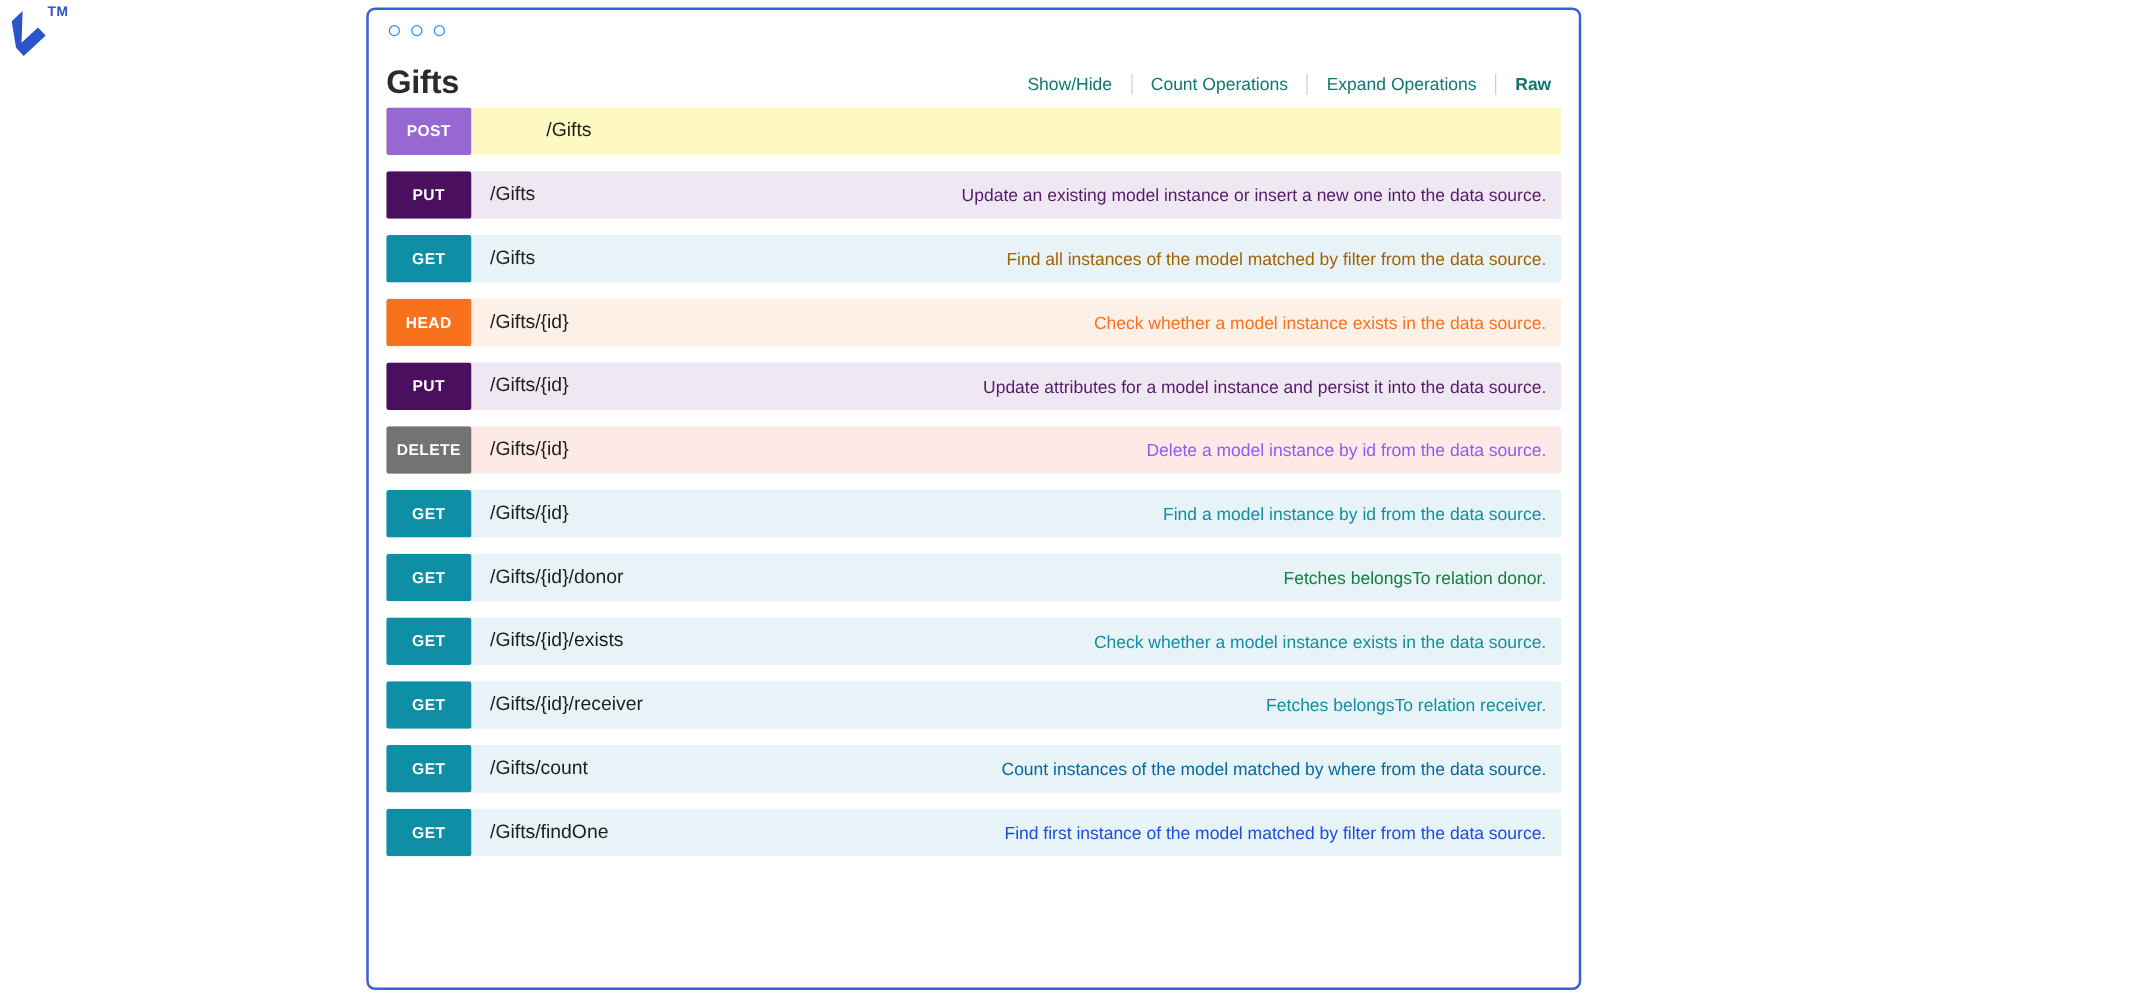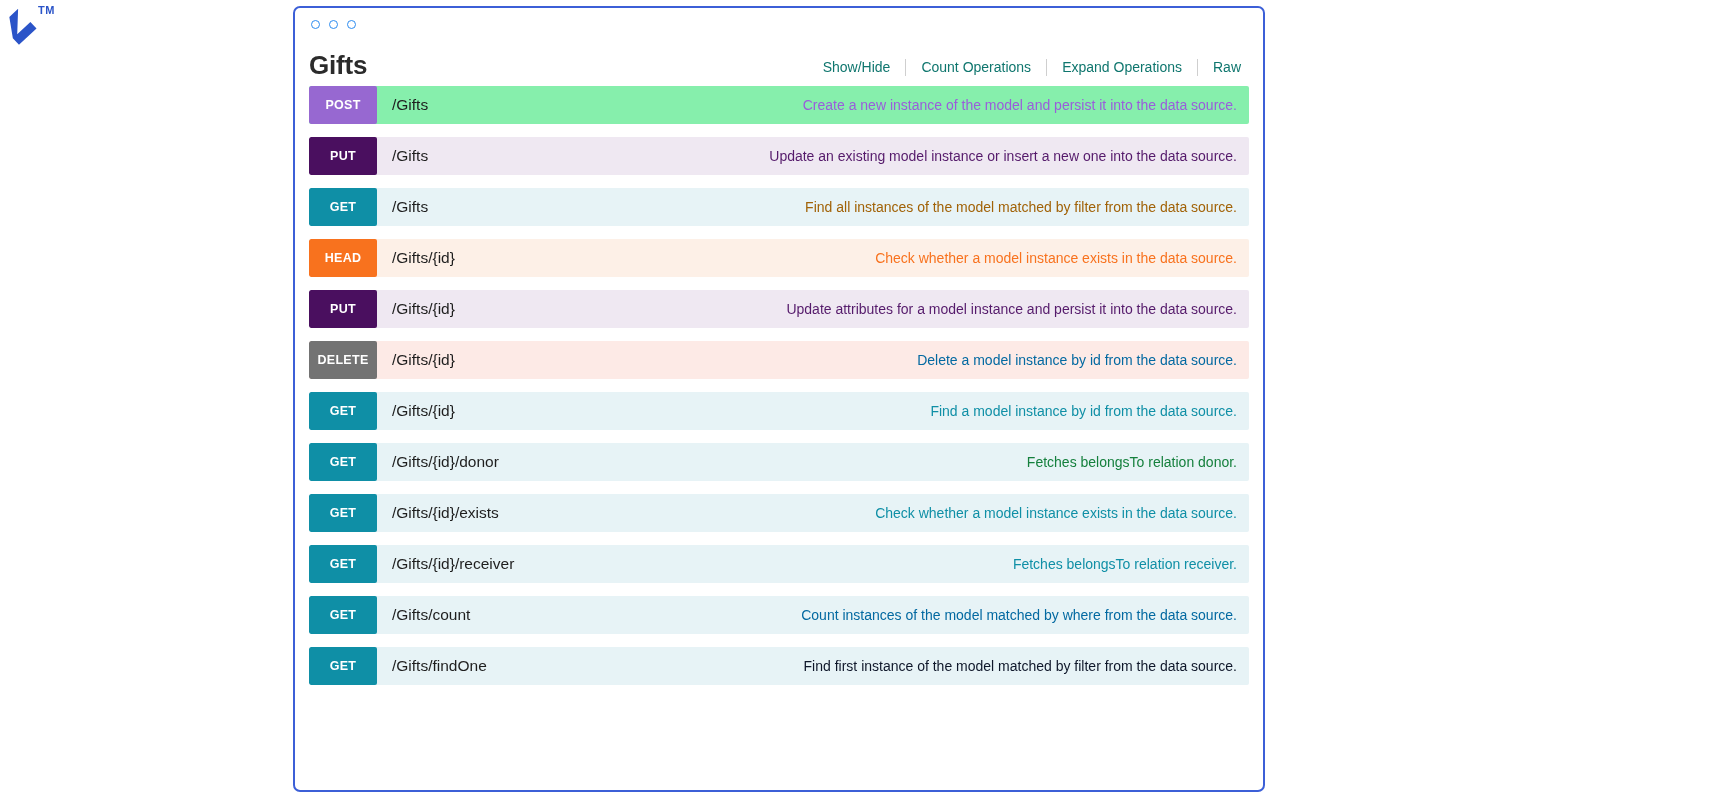--- a/index.html
+++ b/index.html
@@ -96,21 +96,21 @@
     display: flex;
     align-items: center;
     font-size: 14px;
     color: #0f766e;
     padding-top: 8px;
   }
   #header-options .opt {
     padding: 0 15px;
     white-space: nowrap;
   }
-  #header-options .opt:last-child { padding-right: 0; }
+  #header-options .opt:last-child { padding-right: 0; font-weight: bold; }
   #header-options .sep {
     width: 1px;
     height: 17px;
     background: #cfcfcf;
   }
 
   
   #endpoint-list {
     position: absolute;
     left: 0;
@@ -184,25 +184,24 @@
       <span class="sep"></span>
       <span class="opt">Count Operations</span>
       <span class="sep"></span>
       <span class="opt">Expand Operations</span>
       <span class="sep"></span>
       <span class="opt">Raw</span>
     </div>
   </div>
 
   <div id="endpoint-list">
-      <div class="endpoint-row" style="background: #86efac;">
+      <div class="endpoint-row" style="background: #fef9c3; gap: 45px;">
         <div class="method-badge" style="background: rgb(151, 104, 209);">POST</div>
         <div class="row-body">
           <span class="endpoint-path">/Gifts</span>
-          <span class="endpoint-desc" style="color: rgb(154, 93, 219);">Create a new instance of the model and persist it into the data source.</span>
         </div>
       </div>
       <div class="endpoint-row" style="background: rgb(239, 232, 242);">
         <div class="method-badge" style="background: rgb(74, 15, 95);">PUT</div>
         <div class="row-body">
           <span class="endpoint-path">/Gifts</span>
           <span class="endpoint-desc" style="color: rgb(85, 26, 107); margin-left: 32px;">Update an existing model instance or insert a new one into the data source.</span>
         </div>
       </div>
       <div class="endpoint-row" style="background: rgb(231, 243, 246);">
@@ -223,21 +222,21 @@
         <div class="method-badge" style="background: rgb(74, 15, 95);">PUT</div>
         <div class="row-body">
           <span class="endpoint-path">/Gifts/{id}</span>
           <span class="endpoint-desc" style="color: rgb(85, 26, 107);">Update attributes for a model instance and persist it into the data source.</span>
         </div>
       </div>
       <div class="endpoint-row" style="background: rgb(253, 234, 230);">
         <div class="method-badge" style="background: #737373;">DELETE</div>
         <div class="row-body">
           <span class="endpoint-path">/Gifts/{id}</span>
-          <span class="endpoint-desc" style="color: #0369a1;">Delete a model instance by id from the data source.</span>
+          <span class="endpoint-desc" style="color: #8b5cf6;">Delete a model instance by id from the data source.</span>
         </div>
       </div>
       <div class="endpoint-row" style="background: rgb(231, 243, 246);">
         <div class="method-badge" style="background: rgb(15, 143, 166);">GET</div>
         <div class="row-body">
           <span class="endpoint-path">/Gifts/{id}</span>
           <span class="endpoint-desc" style="color: rgb(15, 143, 166);">Find a model instance by id from the data source.</span>
         </div>
       </div>
       <div class="endpoint-row" style="background: rgb(231, 243, 246);">
@@ -265,17 +264,17 @@
         <div class="method-badge" style="background: rgb(15, 143, 166);">GET</div>
         <div class="row-body">
           <span class="endpoint-path">/Gifts/count</span>
           <span class="endpoint-desc" style="color: #0369a1;">Count instances of the model matched by where from the data source.</span>
         </div>
       </div>
       <div class="endpoint-row" style="background: rgb(231, 243, 246);">
         <div class="method-badge" style="background: rgb(15, 143, 166);">GET</div>
         <div class="row-body">
           <span class="endpoint-path">/Gifts/findOne</span>
-          <span class="endpoint-desc" style="color: #0f172a;">Find first instance of the model matched by filter from the data source.</span>
+          <span class="endpoint-desc" style="color: #1d4ed8;">Find first instance of the model matched by filter from the data source.</span>
         </div>
       </div>
     </div>
 </div>
 
 </body></html>

